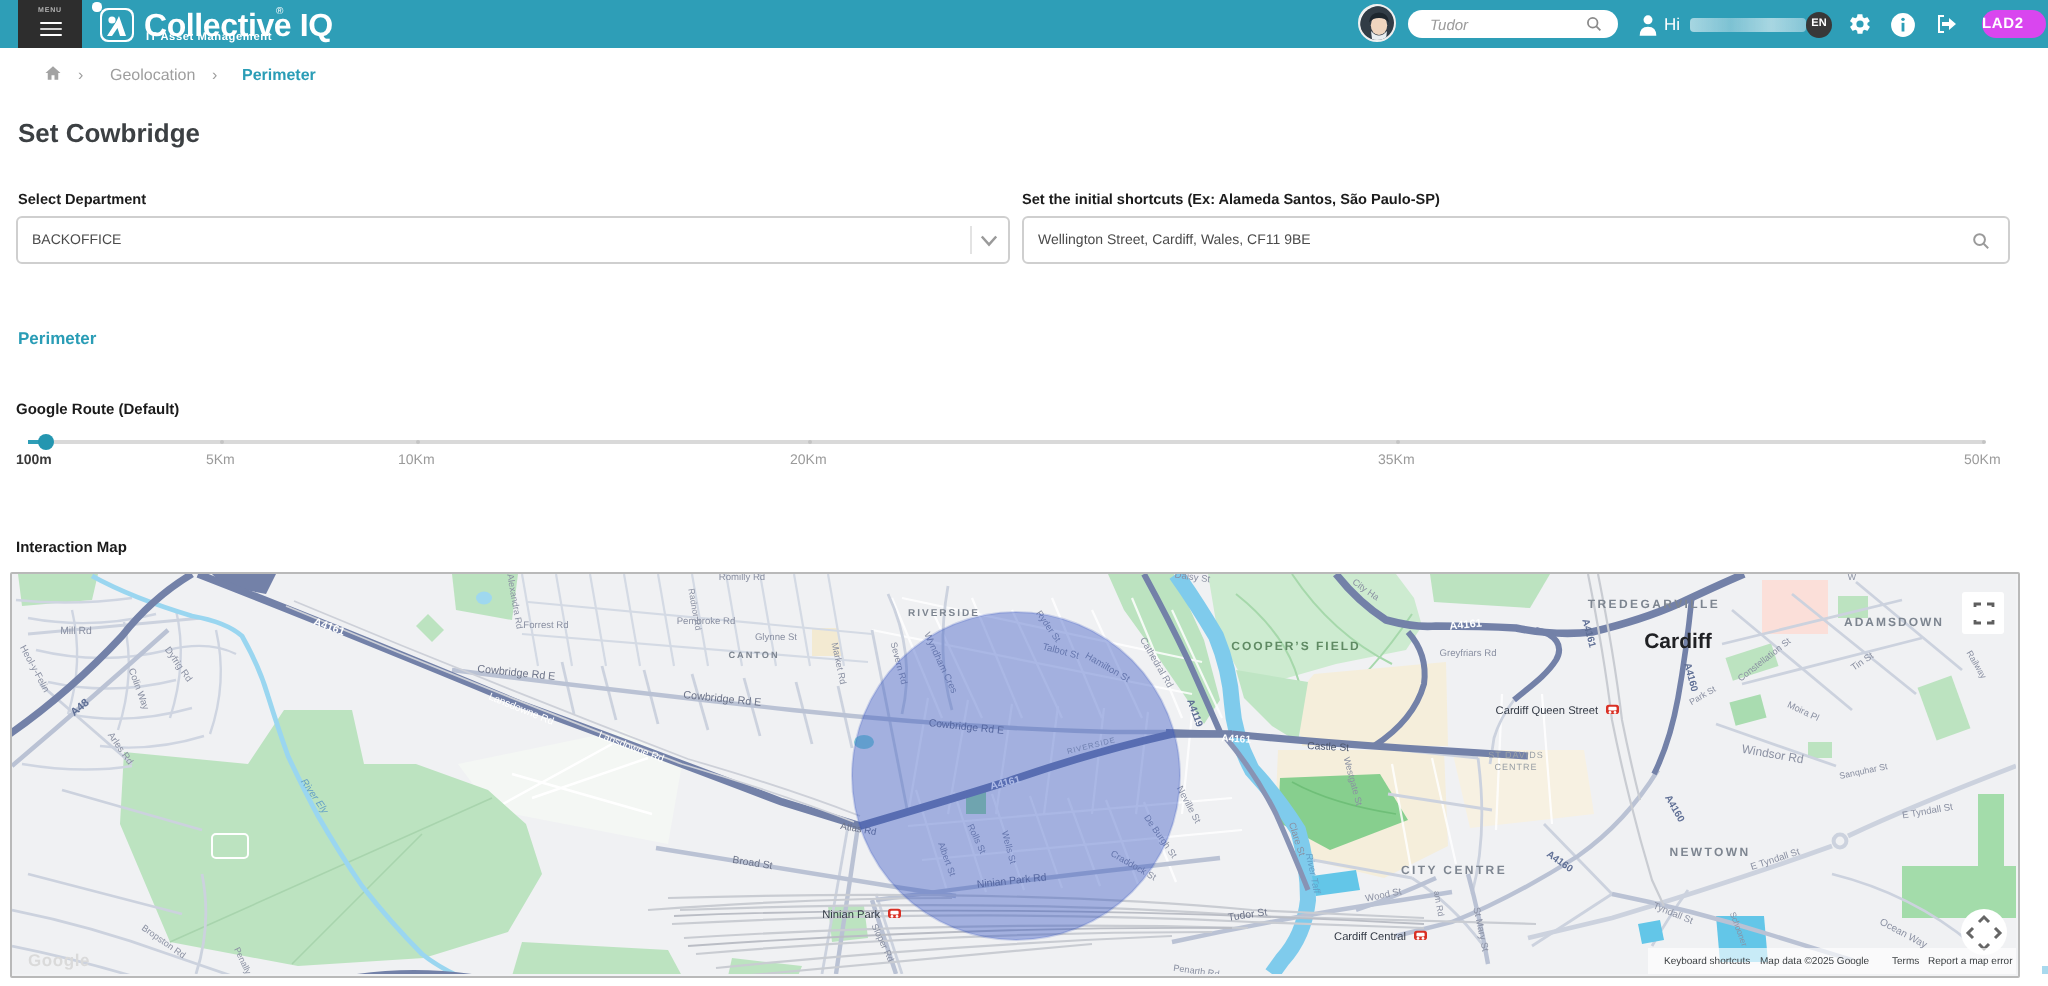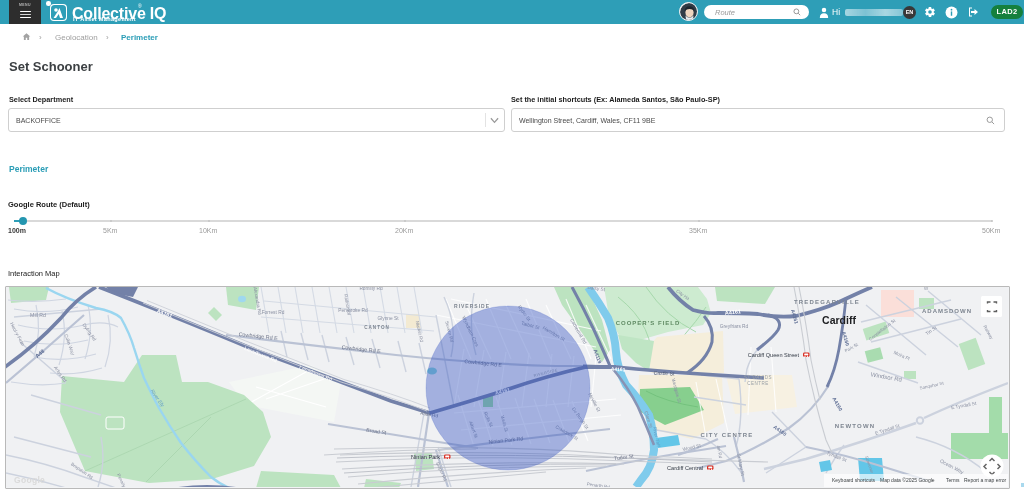--- a/index.html
+++ b/index.html
@@ -17,38 +17,38 @@
   .logoin { position:absolute; left:0.9px; top:0.9px; width:15.2px; height:15.2px; background:#2e9eb7; border-radius:3.5px; }
   .ctext { position:absolute; left:72px; top:4.5px; color:#fff; font-size:16px; font-weight:600; letter-spacing:-0.2px; }
   .creg { position:absolute; left:138px; top:2.5px; color:#fff; font-size:5px; }
   .csub { position:absolute; left:72.5px; top:16px; color:#fff; font-size:5.6px; font-weight:bold; letter-spacing:.3px; }
   .avatar { position:absolute; left:679px; top:2px; width:19px; height:19px; border-radius:50%; background:#fff; overflow:hidden; border:1.5px solid #f0f0f0; }
   .search { position:absolute; left:704px; top:4.5px; width:105px; height:14px; background:#fff; border-radius:7px; }
   .search .ph { position:absolute; left:11px; top:3px; font-size:7.5px; font-style:italic; color:#9a9a9a; }
   .hi { position:absolute; left:832px; top:7px; color:#fff; font-size:8.5px; }
   .blur1 { position:absolute; left:845px; top:8.5px; width:58px; height:7px; background:linear-gradient(90deg, rgba(232,244,248,.65), rgba(198,227,237,.52) 35%, rgba(232,244,248,.66) 70%, rgba(205,230,240,.55)); border-radius:2px; }
   .enb { position:absolute; left:903px; top:6px; width:13px; height:13px; border-radius:50%; background:#383838; color:#fff; font-size:5.5px; font-weight:bold; text-align:center; line-height:13px; }
-  .lad { position:absolute; left:991px; top:5px; width:32px; height:14px; border-radius:7px; background:#15803d; color:#fff; font-size:7.5px; font-weight:bold; text-align:center; line-height:14px; letter-spacing:.3px; }
+  .lad { position:absolute; left:991px; top:5px; width:32px; height:14px; border-radius:7px; background:#d946ef; color:#fff; font-size:7.5px; font-weight:bold; line-height:14px; letter-spacing:.3px; }
   
   .crumb { position:absolute; top:33px; font-size:8px; color:#9e9e9e; }
   .crumb.teal { color:#2a9db6; font-weight:bold; }
   
   .h1 { position:absolute; left:9px; top:59px; font-size:13px; font-weight:bold; color:#3c4043; }
   .flabel { position:absolute; top:94.5px; font-size:7.3px; font-weight:bold; color:#1b1b1b;text-align:center; }
   .fbox { position:absolute; top:108px; height:24px; border:1px solid #cfcfcf; border-radius:3px; background:#fff; }
   .fbox .txt { position:absolute; left:7px; top:8px; font-size:7px; color:#4a4a4a; }
   .plink { position:absolute; left:9px; top:164px; font-size:8.5px; font-weight:bold; color:#2a9db6; }
   .alabel { position:absolute; left:8px; top:199.5px; font-size:7.5px; font-weight:bold; color:#1b1b1b; }
   .slider-track { position:absolute; left:14px; top:220px; width:978px; height:1.6px; background:#d9d9d9; }
   .slider-fill { position:absolute; left:14px; top:220px; width:9px; height:1.6px; background:#2e9eb7; }
   .thumb { position:absolute; left:19px; top:217px; width:8px; height:8px; border-radius:50%; background:#2496b0; }
   .tick { position:absolute; top:219.5px; width:2px; height:2px; border-radius:50%; background:#c4c4c4; }
   .slab { position:absolute; top:227px; font-size:7px; color:#9a9a9a; }
   .slab.dark { color:#3a3a3a; font-weight:bold; }
-  .maplabel { position:absolute; left:8px; top:269px; font-size:7.5px; font-weight:normal; color:#1b1b1b; }
+  .maplabel { position:absolute; left:8px; top:269px; font-size:7.5px; font-weight:bold; color:#1b1b1b; }
   .mapbox { position:absolute; left:5px; top:286px; width:1005px; height:203px; border:1.5px solid #b9b9b9; border-radius:1px; background:#f2f3f5; }
 </style>
 </head>
 <body>
 
 <div class="nav">
   <div class="menu">
     <div class="mtxt">MENU</div>
     <div class="bar" style="top:10.5px"></div>
     <div class="bar" style="top:13.5px; opacity:.8"></div>
@@ -67,21 +67,21 @@
   <div class="csub">IT Asset Management</div>
   <div class="avatar">
     <svg width="19" height="19" viewBox="0 0 19 19">
       <circle cx="9.5" cy="9.5" r="9.5" fill="#313c46"></circle>
       <ellipse cx="9.5" cy="9.6" rx="4.1" ry="4.9" fill="#efd5bf"></ellipse>
       <path d="M4.5 8.2 Q5 3.2 9.5 3.2 Q14 3.2 14.5 8.2 Q12.5 6 9.5 6 Q6.5 6 4.5 8.2Z" fill="#1d262e"></path>
       <path d="M5.5 12.5 Q9.5 17 13.5 12.5 L13 16.5 Q9.5 18.6 6 16.5Z" fill="#e9eef1"></path>
     </svg>
   </div>
   <div class="search">
-    <div class="ph">Route</div>
+    <div class="ph">Tudor</div>
     <svg style="position:absolute;right:8px;top:3px" width="8" height="8" viewBox="0 0 10 10">
       <circle cx="4.2" cy="4.2" r="3" fill="none" stroke="#8a8a8a" stroke-width="1.1"></circle>
       <line x1="6.5" y1="6.5" x2="9" y2="9" stroke="#8a8a8a" stroke-width="1.1"></line>
     </svg>
   </div>
   <svg style="position:absolute;left:819px;top:6.5px" width="10" height="11" viewBox="0 0 12 13">
     <circle cx="6" cy="3.4" r="2.7" fill="#fff"></circle>
     <path d="M1 13 Q1 7.5 6 7.5 Q11 7.5 11 13 Z" fill="#fff"></path>
   </svg>
   <div class="hi">Hi</div>
@@ -103,21 +103,21 @@
 </div>
 
 <svg class="abs" style="left:22px;top:32px" width="9" height="9" viewBox="0 0 24 24">
   <path fill="#a3a3a3" d="M12 3 L2 12 H5 V21 H10 V15 H14 V21 H19 V12 H22 Z"></path>
 </svg>
 <div class="crumb" style="left:39px">›</div>
 <div class="crumb" style="left:55px; ">Geolocation</div>
 <div class="crumb" style="left:106px">›</div>
 <div class="crumb teal" style="left:121px">Perimeter</div>
 
-<div class="h1">Set Schooner</div>
+<div class="h1">Set Cowbridge</div>
 
 <div class="flabel" style="left:9px">Select Department</div>
 <div class="flabel" style="left:511px">Set the initial shortcuts (Ex: Alameda Santos, São Paulo-SP)</div>
 <div class="fbox" style="left:8px; width:497px">
   <div class="txt">BACKOFFICE</div>
   <div style="position:absolute; right:18px; top:4px; bottom:4px; width:1px; background:#e3e3e3"></div>
   <svg style="position:absolute;right:5px;top:8px" width="9" height="7" viewBox="0 0 10 7">
     <path d="M1 1 L5 5.5 L9 1" fill="none" stroke="#9a9a9a" stroke-width="1.4"></path>
   </svg>
 </div>

